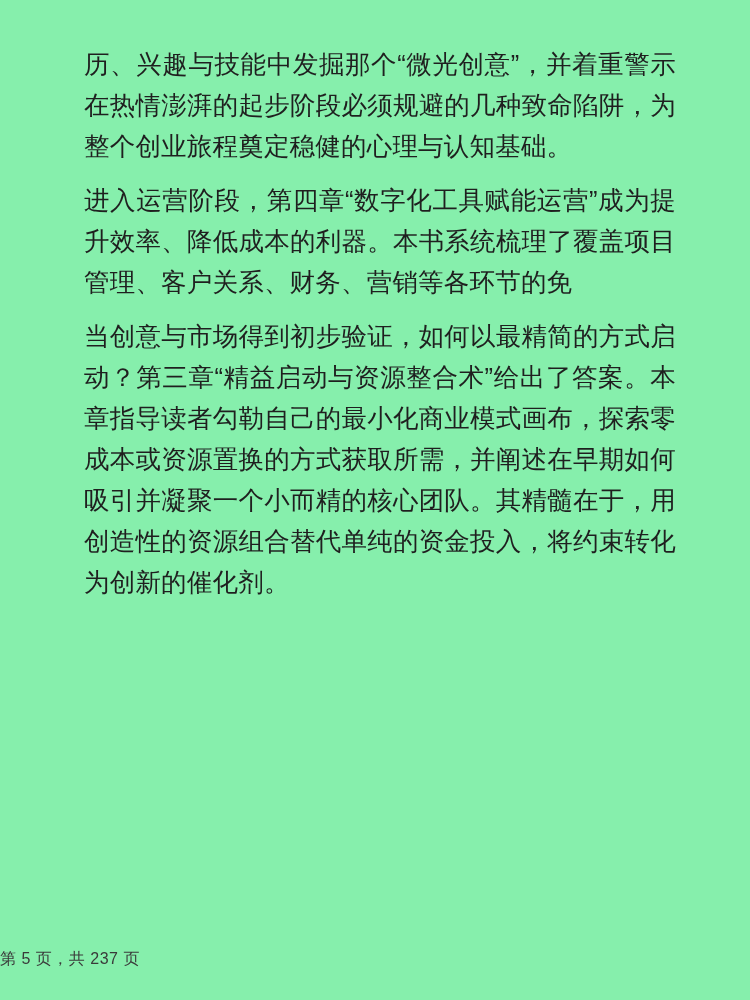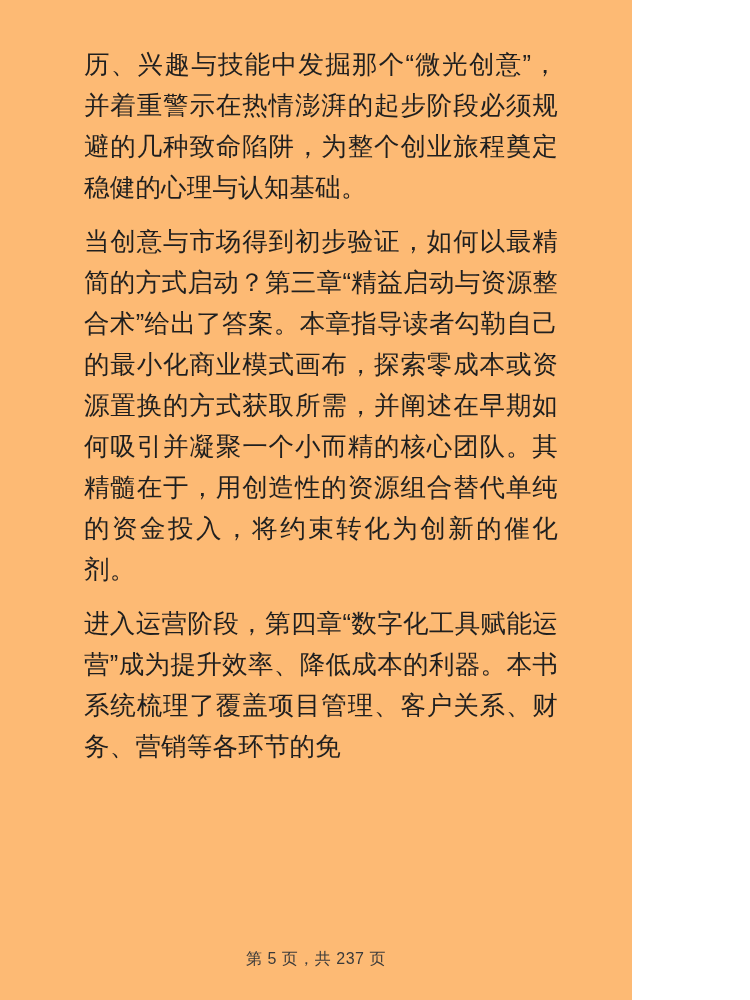--- a/index.html
+++ b/index.html
@@ -9,26 +9,26 @@
   }
   body {
     width: 750px;
     height: 1000px;
     font-family: "Liberation Sans", sans-serif;
     color: #1a1a1a;
     position: relative;
     overflow: hidden;
   }
   .page {
-    width: 632px;
+    width: 750px;
     height: 1000px;
     box-sizing: border-box;
     padding: 44px 74px 0 84px;
     position: relative;
-    background: #fdba74;
+    background: #86efac;
   }
   .body-text {
     font-size: 25.5px;
     line-height: 41px;
     letter-spacing: 0.2px;
     text-align: justify;
     text-justify: inter-ideograph;
     color: #1f1f1f;
   }
   .para {
@@ -36,30 +36,29 @@
     text-indent: 0;
   }
   .para.first {
     margin-top: 0;
   }
   .footer {
     position: absolute;
     left: 0;
     right: 0;
     bottom: 30px;
-    text-align: center;
     font-size: 16px;
     color: #3a3a3a;
     letter-spacing: 0.5px;
     font-family: "Liberation Sans", sans-serif;
   }
 </style>
 </head>
 <body>
 
 <div class="page">
   <div class="body-text">
     <p class="para first">历、兴趣与技能中发掘那个“微光创意”，并着重警示在热情澎湃的起步阶段必须规避的几种致命陷阱，为整个创业旅程奠定稳健的心理与认知基础。</p>
+    <p class="para">进入运营阶段，第四章“数字化工具赋能运营”成为提升效率、降低成本的利器。本书系统梳理了覆盖项目管理、客户关系、财务、营销等各环节的免</p>
     <p class="para">当创意与市场得到初步验证，如何以最精简的方式启动？第三章“精益启动与资源整合术”给出了答案。本章指导读者勾勒自己的最小化商业模式画布，探索零成本或资源置换的方式获取所需，并阐述在早期如何吸引并凝聚一个小而精的核心团队。其精髓在于，用创造性的资源组合替代单纯的资金投入，将约束转化为创新的催化剂。</p>
-    <p class="para">进入运营阶段，第四章“数字化工具赋能运营”成为提升效率、降低成本的利器。本书系统梳理了覆盖项目管理、客户关系、财务、营销等各环节的免</p>
   </div>
   <div class="footer">第 5 页，共 237 页</div>
 </div>
 
 </body></html>

